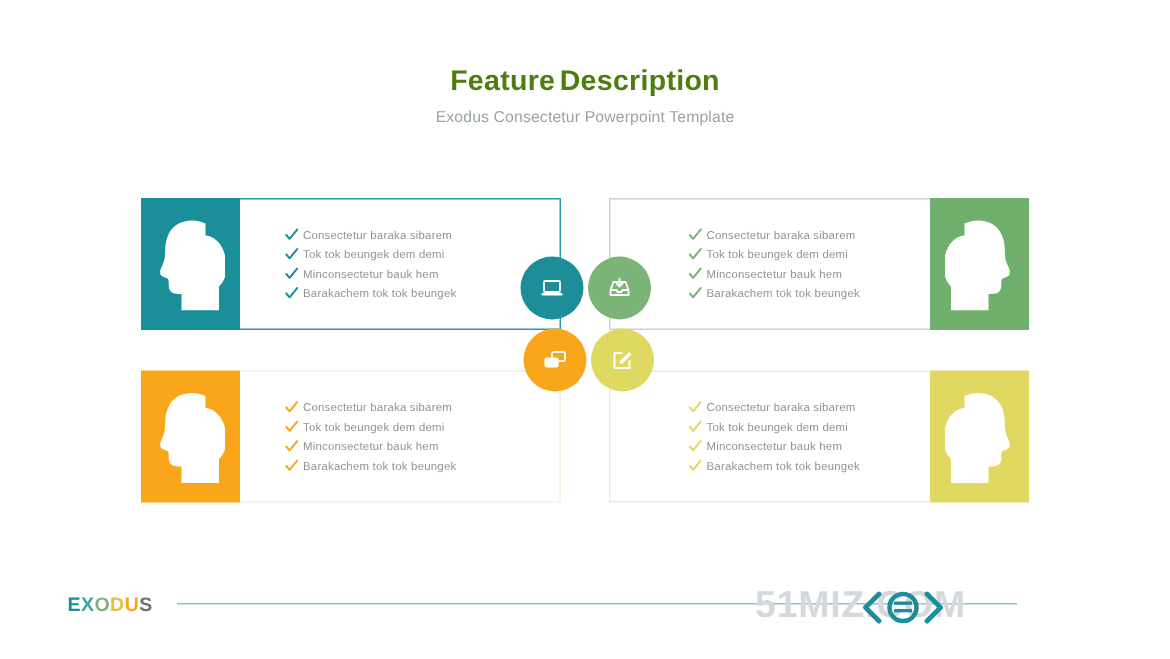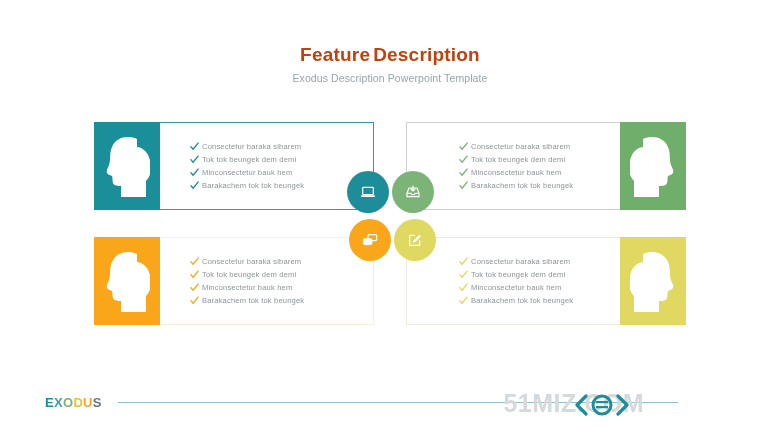--- a/index.html
+++ b/index.html
@@ -21,38 +21,38 @@
     position: absolute;
     top: 44px;
     left: 0;
     width: 780px;
     text-align: center;
   }
   .title {
     font-size: 19px;
     font-weight: bold;
     letter-spacing: 0.2px;
-    color: #c2410c;
+    color: #4d7c0f;
     margin: 0;
     line-height: 22px;
   }
   .title .word2 { margin-left: 3px; }
   .subtitle {
     font-size: 10.5px;
     color: #9aa3a6;
     margin: 5px 0 0 0;
     line-height: 14px;
     letter-spacing: 0.1px;
   }
 
   
   .grid {
     position: absolute;
     left: 94px;
-    top: 122px;
+    top: 132px;
     width: 592px;
     height: 203px;
   }
 
   .panel {
     position: absolute;
     width: 280px;
     height: 88px;
     box-sizing: border-box;
     display: flex;
@@ -193,21 +193,21 @@
     height: 22px;
   }
 </style>
 </head>
 <body>
 
 <div class="header">
   <h1 class="title">
     <span>Feature</span><span class="word2">Description</span>
   </h1>
-  <p class="subtitle">Exodus Description Powerpoint Template</p>
+  <p class="subtitle">Exodus Consectetur Powerpoint Template</p>
 </div>
 
 <div class="grid">
 
   <div class="panel tl">
     <div class="imgblock" style="background:#1a8e99;">
       <svg viewBox="0 0 46 62">
         <path fill="#ffffff" d="M33 4C24 0 12 2 8 12c-3 7-1 13-3 18-1 3-3 5-2 8 1 2 4 2 5 3 1 2 0 5 1 7 1 3 5 3 8 3l0 11 25 0 0-16c3-3 5-7 5-13 0-8-3-15-7-18-2-2-5-3-7-3z"></path>
       </svg>
     </div>

